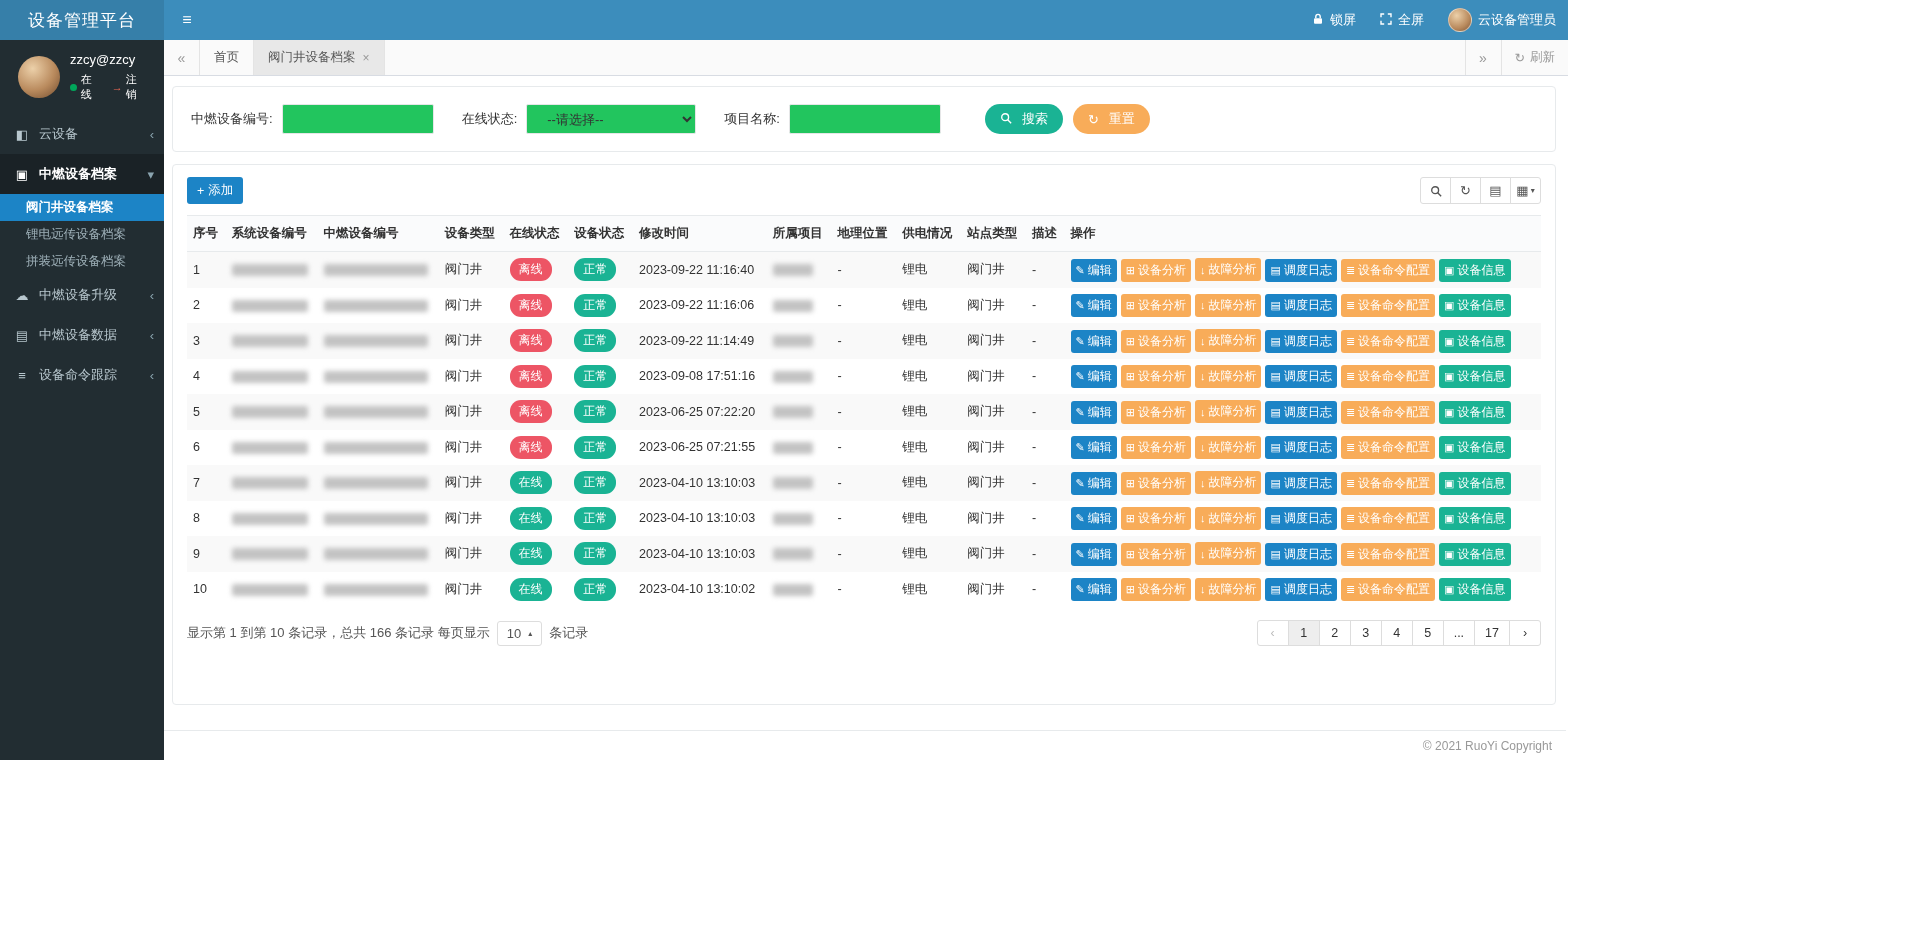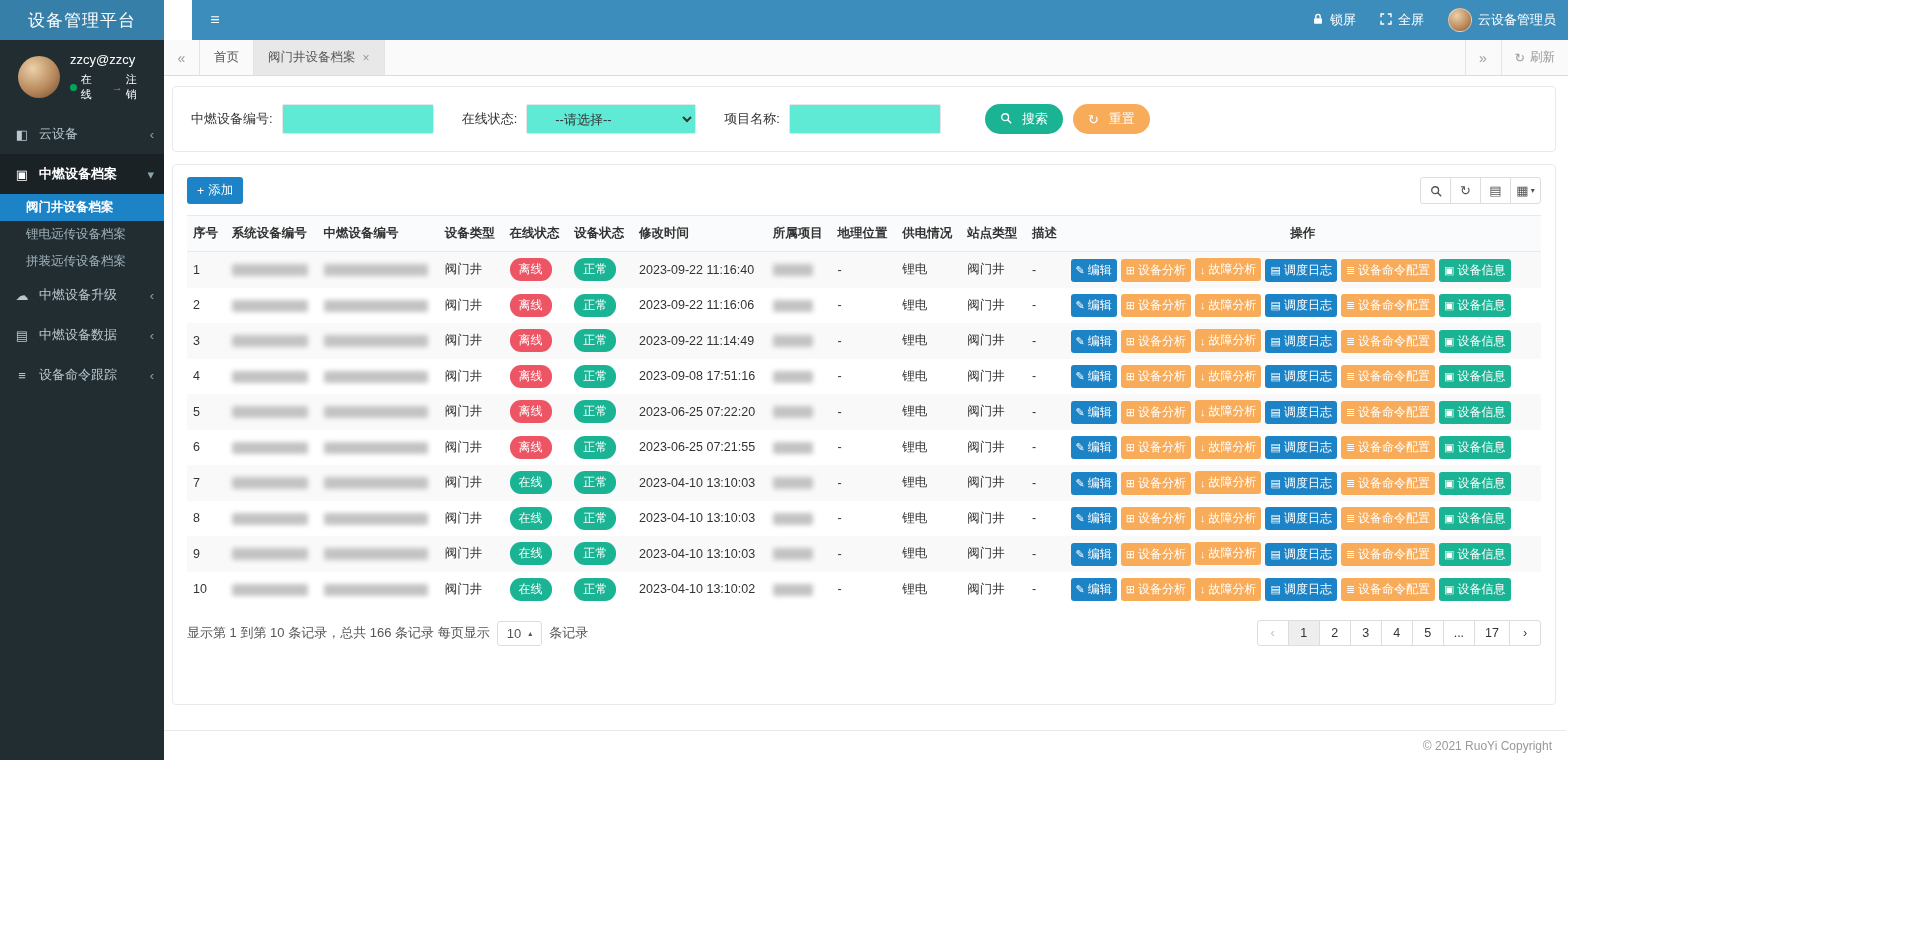--- a/index.html
+++ b/index.html
@@ -1,20 +1,20 @@
 <!DOCTYPE html>
 <html><head>
 <meta charset="utf-8">
 <style>
   * { box-sizing: border-box; margin: 0; padding: 0; }
   html,body { width:1920px; height:931px; background:#fff; font-family:"Liberation Sans","DejaVu Sans",sans-serif; font-size:13px; color:#333; }
   .window { width:1568px; height:760px; position:relative; background:#fff; overflow:hidden; }
 
   
-  .topbar { height:40px; display:flex;gap:28px; }
+  .topbar { height:40px; display:flex; }
   .logo { width:164px; color:#fff; font-size:17px; display:flex; align-items:center; justify-content:center; letter-spacing:1px; cursor:pointer; }
   .navbar { flex:1; display:flex; align-items:center; color:#fff; }
   .hamburger { width:46px; height:40px; display:flex; align-items:center; justify-content:center; font-size:16px; cursor:pointer; }
   .nav-right { margin-left:auto; display:flex; align-items:center; height:40px; }
   .nav-item { display:flex; align-items:center; gap:6px; padding:0 12px; height:25px; font-size:13px; cursor:pointer; white-space:nowrap; }
   .nav-avatar { width:24px; height:24px; border-radius:50%; background:radial-gradient(circle at 35% 30%, #ecd0a9 0%, #b98a5d 60%, #7a5233 100%); border:1px solid rgba(255,255,255,.5); }
 
   
   .body-row { display:flex; height:720px; }
   .sidebar { width:164px; flex-shrink:0; color:#b8c7ce; }
@@ -45,37 +45,37 @@
   .tab-close { color:#999; font-size:12px; }
   .tab-spacer { flex:1; }
   .refresh-btn { display:flex; align-items:center; gap:5px; padding:0 13px; color:#999; font-size:12.5px; border-left:1px solid #e4e4e4; cursor:pointer; }
 
   
   .content { flex:1; padding:10px 12px 0 8px; overflow:hidden; }
   .panel { border:1px solid #e7eaec; border-radius:4px; background:#fff; }
   .search-panel { padding:17px 18px; display:flex; align-items:center; }
   .sfield { display:flex; align-items:center; margin-right:28px; }
   .sfield label { margin-right:9px; font-size:13px; color:#333; white-space:nowrap; }
-  .sinput { width:152px; height:30px; border:1px solid #e5e6e7; border-radius:2px; padding:0 24px; font-size:13px; color:#333; background:#5eead4; }
+  .sinput { width:152px; height:30px; border:1px solid #e5e6e7; border-radius:2px; padding:0 16px; font-size:13px; color:#333; background:#22c55e; }
   select.sinput { width:170px; }
   .search-actions { display:flex; gap:10px; margin-left:16px; }
   .btn-round { border:none; color:#fff; font-size:13px; padding:6px 15px; border-radius:16px; display:inline-flex; align-items:center; gap:10px; cursor:pointer; }
 
   .table-panel { margin-top:12px; padding:12px 14px 58px; }
   .toolbar { display:flex; align-items:center; margin-bottom:11px; }
   .btn-add { color:#fff; border:none; border-radius:3px; padding:5px 10px; font-size:12.5px; display:inline-flex; gap:4px; align-items:center; cursor:pointer; }
   .tool-group { margin-left:auto; display:flex; }
   .tool-btn { width:31px; height:27px; border:1px solid #ddd; background:#fff; display:flex; align-items:center; justify-content:center; color:#555; font-size:13px; margin-left:-1px; cursor:pointer; gap:2px; }
   .tool-btn:first-child { border-radius:3px 0 0 3px; }
   .tool-btn:last-child { border-radius:0 3px 3px 0; }
   .tb-caret { font-size:8px; color:#555; }
 
   table { width:100%; border-collapse:collapse; font-size:12.5px; color:#333; }
   thead th { background:#fafbfc; font-weight:bold; text-align:left; padding:9px 6px; border-top:1px solid #e7eaec; border-bottom:1px solid #e7eaec; white-space:nowrap; }
-  th.th-center { text-align:center; }
+  th.th-center { text-align:left; }
   tbody td { padding:6px 6px; white-space:nowrap; vertical-align:middle; }
   tbody tr:nth-child(odd) { background:#f9f9f9; }
 
   .badge { display:inline-block; min-width:22px; text-align:center; padding:3px 9px; border-radius:11px; color:#fff; font-size:12px; }
   .blur { display:inline-block; height:12px; border-radius:2px; background:#c3c3c3; filter:blur(2.5px); vertical-align:middle; }
   .blur-sys { width:76px; } .blur-gas { width:104px; } .blur-proj { width:40px; }
   .abtn { border:none; color:#fff; font-size:12px; padding:3px 5px; border-radius:3px; margin-right:4px; cursor:pointer; display:inline-flex; align-items:center; gap:3px; }
   .abtn-ic { font-size:11px; }
 
   .table-footer { display:flex; align-items:center; margin-top:13px; font-size:13px; color:#555; }

